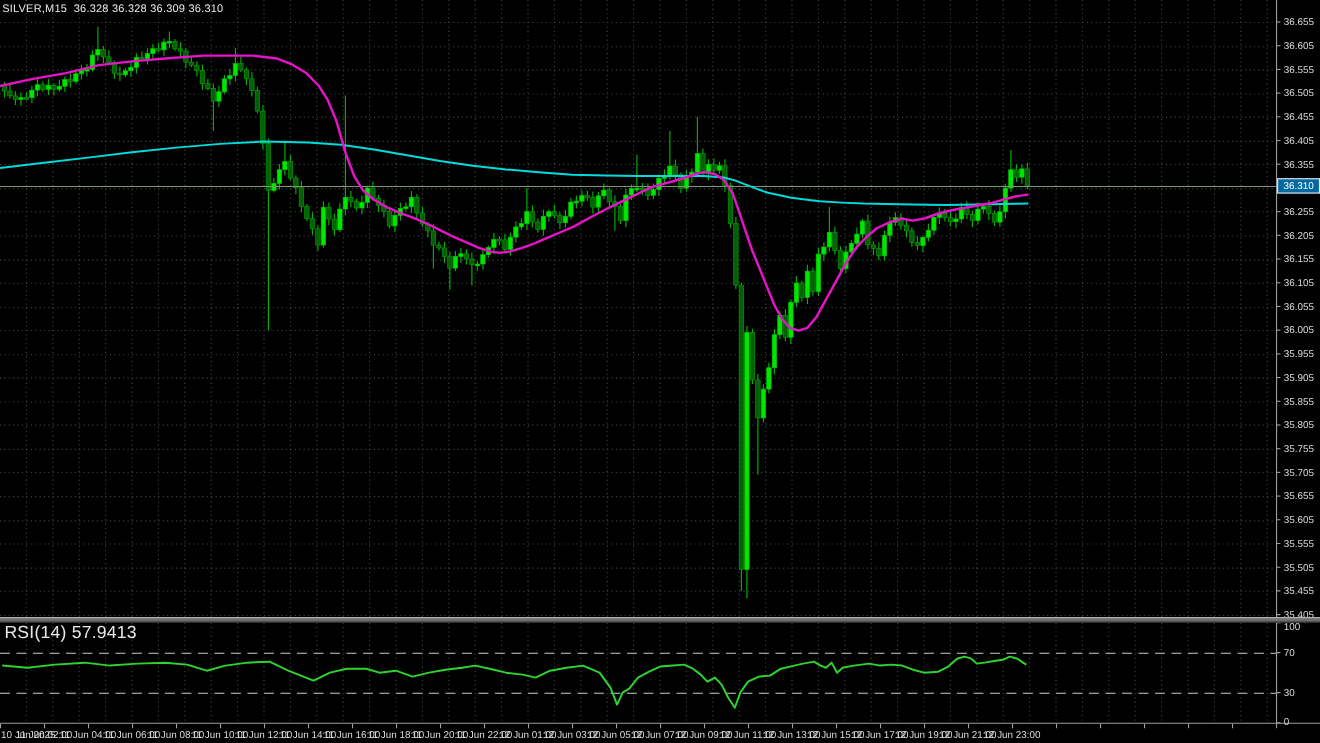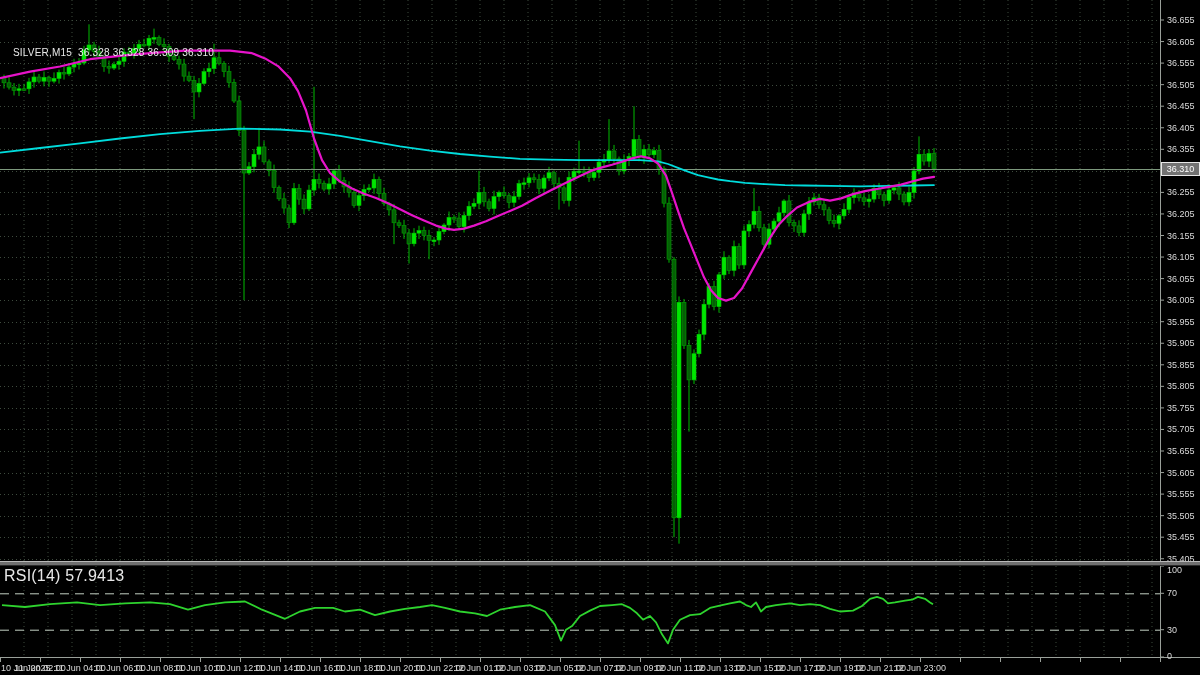--- a/index.html
+++ b/index.html
@@ -1,25 +1,25 @@
 <!DOCTYPE html>
 <html><head>
 <meta charset="utf-8">
 <style>
   html,body{margin:0;padding:0;background:#000;}
   #win{position:relative;width:1200px;height:675px;background:#000;overflow:hidden;
        font-family:"Liberation Sans",sans-serif;}
   #chart-svg{position:absolute;left:0;top:0;}
   .ovl{position:absolute;color:#e9e9e9;font-size:10px;white-space:pre;letter-spacing:.2px;}
-  #hdr{left:13px;top:3px;margin-top:44px;}
+  #hdr{left:2px;top:3px;}
   #rsi-lbl{left:4px;top:567px;font-size:16px;}
   #sep{position:absolute;left:0;top:561px;width:1200px;height:5px;
        background:#6f6f6f;border-top:1px solid #b9b9b9;border-bottom:1px solid #2a2a2a;box-sizing:border-box;}
   #bid-badge{position:absolute;left:1161px;top:162px;width:37px;height:12px;line-height:12px;
-       background:#737373;border:1px solid #e8e8e8;color:#fff;font-size:9px;text-align:center;}
+       background:#0369a1;border:1px solid #e8e8e8;color:#fff;font-size:9px;text-align:center;}
   .hot{position:absolute;background:transparent;}
 </style>
 </head>
 <body>
 
 <div id="win">
   <svg id="chart-svg" width="1200" height="675">
       <g>
         <line x1="24" y1="0" x2="24" y2="561" stroke="#3d4a3d" stroke-dasharray="1 3"></line>
         <line x1="24" y1="566" x2="24" y2="657" stroke="#3d4a3d" stroke-dasharray="1 3"></line>

